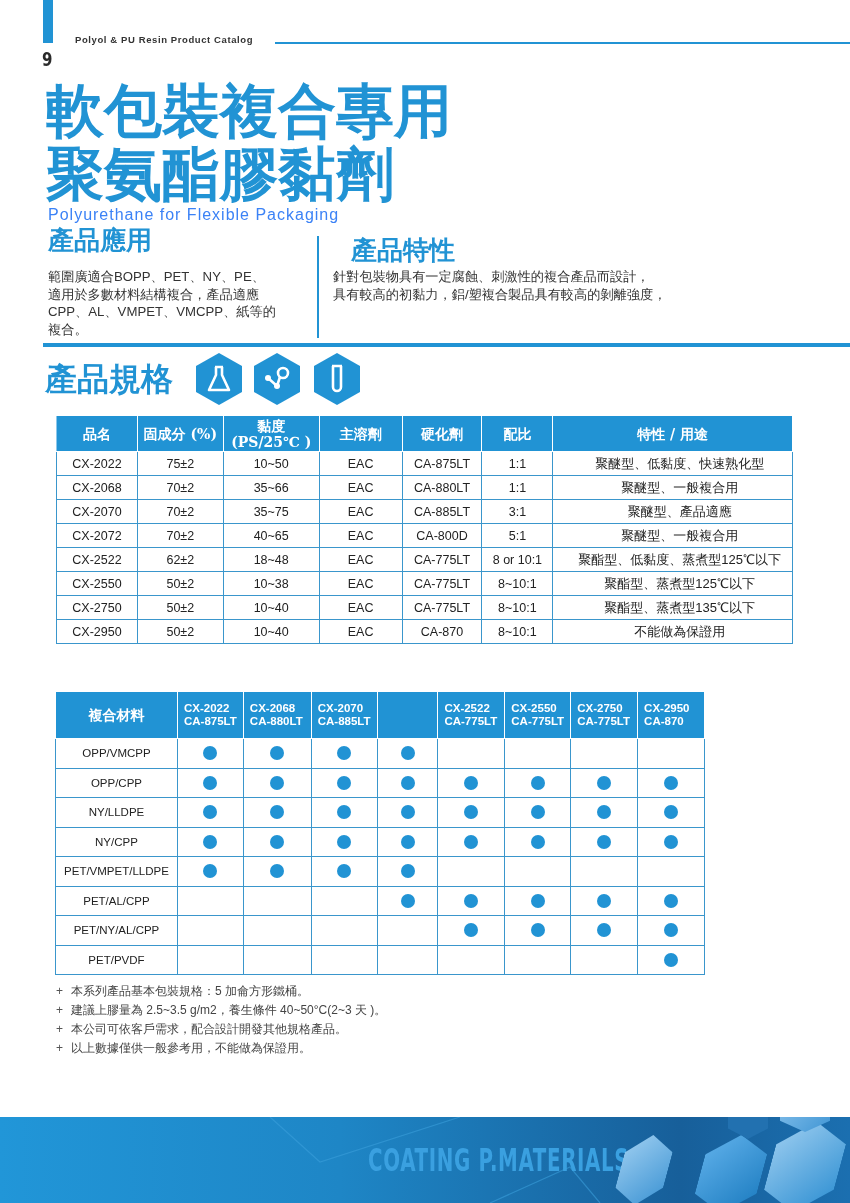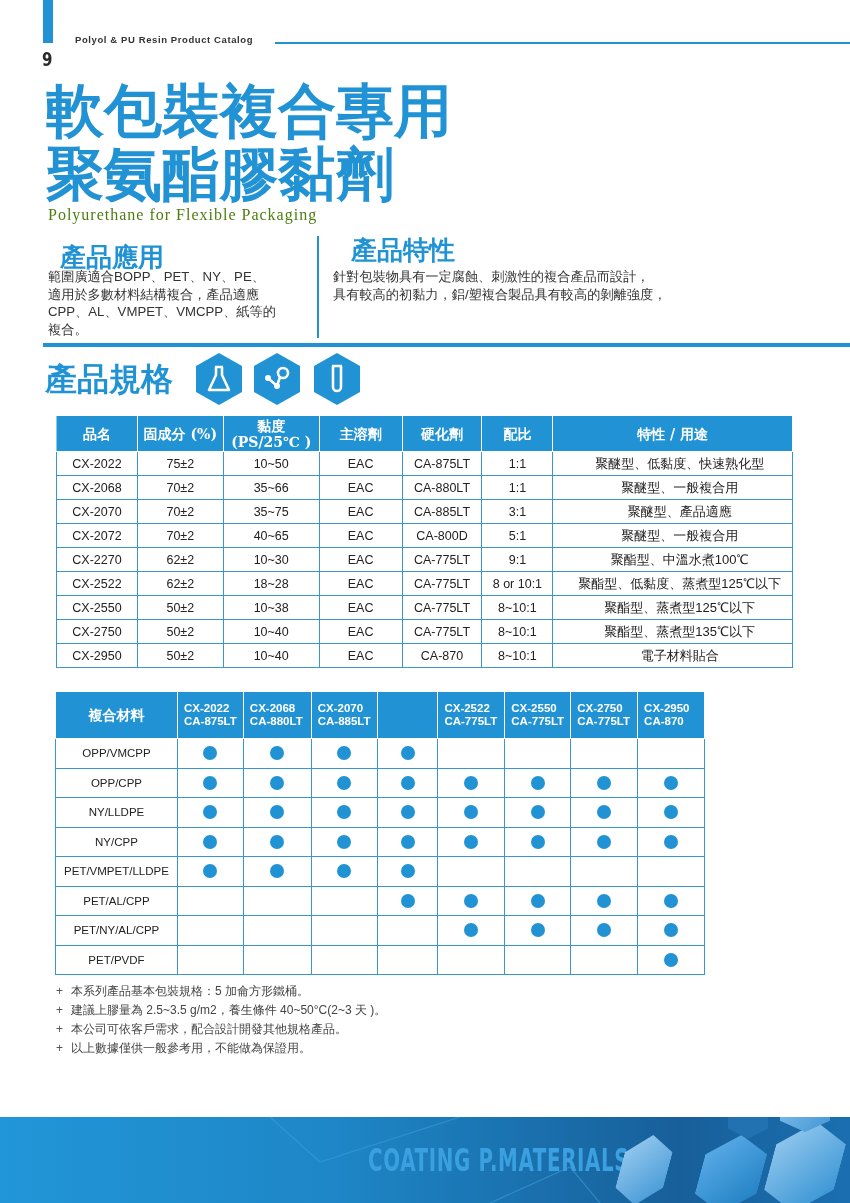--- a/index.html
+++ b/index.html
@@ -5,21 +5,21 @@
   * { box-sizing: border-box; margin: 0; padding: 0; }
   body { width: 850px; height: 1203px; background: #fff; position: relative; overflow: hidden; font-family: "Liberation Sans", sans-serif; color: #222; }
   .abs { position: absolute; }
   .vbar { left: 43px; top: 0; width: 10px; height: 43px; background: #2193d4; }
   .page-num { left: 42px; top: 47px; font-size: 20px; font-weight: bold; color: #2a2a2a; font-family: "DejaVu Sans", sans-serif; transform: scaleX(0.75); transform-origin: left; }
   .catalog { left: 75px; top: 34px; font-size: 9.5px; font-weight: bold; letter-spacing: 0.6px; color: #333; }
   .topline { left: 275px; top: 42px; width: 575px; height: 2px; background: #2193d4; }
   .title { left: 46px; font-size: 58px; font-weight: bold; color: #2193d4; font-family: "DejaVu Serif", serif; letter-spacing: 0px; line-height: 1; }
   .t1 { top: 82px; }
   .t2 { top: 145px; }
-  .subtitle { left: 48px; top: 206px; font-size: 16px; color: #4d7c0f; font-family: Liberation Serif, serif; letter-spacing: 1px; }
+  .subtitle { left: 48px; top: 206px; font-size: 16px; color: #3b82f6; font-family: Liberation Sans, sans-serif; letter-spacing: 1px; }
   .sec-h { font-size: 26px; font-weight: bold; color: #2193d4; font-family: "DejaVu Serif", serif; }
   .sec-body { font-size: 13.2px; color: #333; line-height: 17.5px; }
   .vdiv { left: 317px; top: 236px; width: 2px; height: 102px; background: #2193d4; }
   .hsep { left: 43px; top: 343px; width: 807px; height: 4px; background: #2193d4; }
   .hex { width: 46px; height: 52px; background: #2193d4; clip-path: polygon(50% 0, 100% 25%, 100% 75%, 50% 100%, 0 75%, 0 25%); display: flex; align-items: center; justify-content: center; }
   table { border-collapse: collapse; position: absolute; }
   .t-spec { left: 56px; top: 415px; width: 737px; }
   .t-spec th { background: #2193d4; color: #fff; font-family: "DejaVu Serif", serif; font-size: 14px; font-weight: bold; border: 1.5px solid #fff; border-left: 1.5px solid #8cc8ec; height: 36px; line-height: 16px; }
   .t-spec td { border: 1.5px solid #3a96cc; height: 24px; font-size: 12.5px; text-align: center; color: #222; }
   .t-spec td.prop { text-align: center; padding-left: 14px; font-size: 13px; }
@@ -39,21 +39,21 @@
 
 <div class="abs vbar"></div>
 <div class="abs page-num">9</div>
 <div class="abs catalog">Polyol &amp; PU Resin Product Catalog</div>
 <div class="abs topline"></div>
 
 <div class="abs title t1">軟包裝複合專用</div>
 <div class="abs title t2">聚氨酯膠黏劑</div>
 <div class="abs subtitle">Polyurethane for Flexible Packaging</div>
 
-<div class="abs sec-h" style="left:48px;top:240px;margin-left:12px;">產品應用</div>
+<div class="abs sec-h" style="left:48px;top:223px;">產品應用</div>
 <div class="abs sec-body" style="left:48px;top:268px;width:265px;">
   <div>範圍廣適合BOPP、PET、NY、PE、</div>
   <div>適用於多數材料結構複合，產品適應</div>
   <div>CPP、AL、VMPET、VMCPP、紙等的</div>
   <div>複合。</div>
 </div>
 <div class="abs vdiv"></div>
 
 <div class="abs sec-h" style="left:351px;top:233px;">產品特性</div>
 <div class="abs sec-body" style="left:333px;top:268px;width:500px;">
@@ -137,32 +137,23 @@
       <tr>
         <td>CX-2072</td>
         <td>70±2</td>
         <td>40~65</td>
         <td>EAC</td>
         <td>CA-800D</td>
         <td>5:1</td>
         <td class="prop">聚醚型、一般複合用</td>
       </tr>
       <tr>
-        <td>CX-2270</td>
-        <td>62±2</td>
-        <td>10~30</td>
-        <td>EAC</td>
-        <td>CA-775LT</td>
-        <td>9:1</td>
-        <td class="prop">聚酯型、中溫水煮100℃</td>
-      </tr>
-      <tr>
         <td>CX-2522</td>
         <td>62±2</td>
-        <td>18~28</td>
+        <td>18~48</td>
         <td>EAC</td>
         <td>CA-775LT</td>
         <td>8 or 10:1</td>
         <td class="prop">聚酯型、低黏度、蒸煮型125℃以下</td>
       </tr>
       <tr>
         <td>CX-2550</td>
         <td>50±2</td>
         <td>10~38</td>
         <td>EAC</td>
@@ -179,21 +170,21 @@
         <td>8~10:1</td>
         <td class="prop">聚酯型、蒸煮型135℃以下</td>
       </tr>
       <tr>
         <td>CX-2950</td>
         <td>50±2</td>
         <td>10~40</td>
         <td>EAC</td>
         <td>CA-870</td>
         <td>8~10:1</td>
-        <td class="prop">電子材料貼合</td>
+        <td class="prop">不能做為保證用</td>
       </tr>
     </tbody>
 </table>
 
 <table class="t-comp">
   <colgroup>
     <col style="width:122px">
       <col style="width:66px">
       <col style="width:68px">
       <col style="width:66px">

